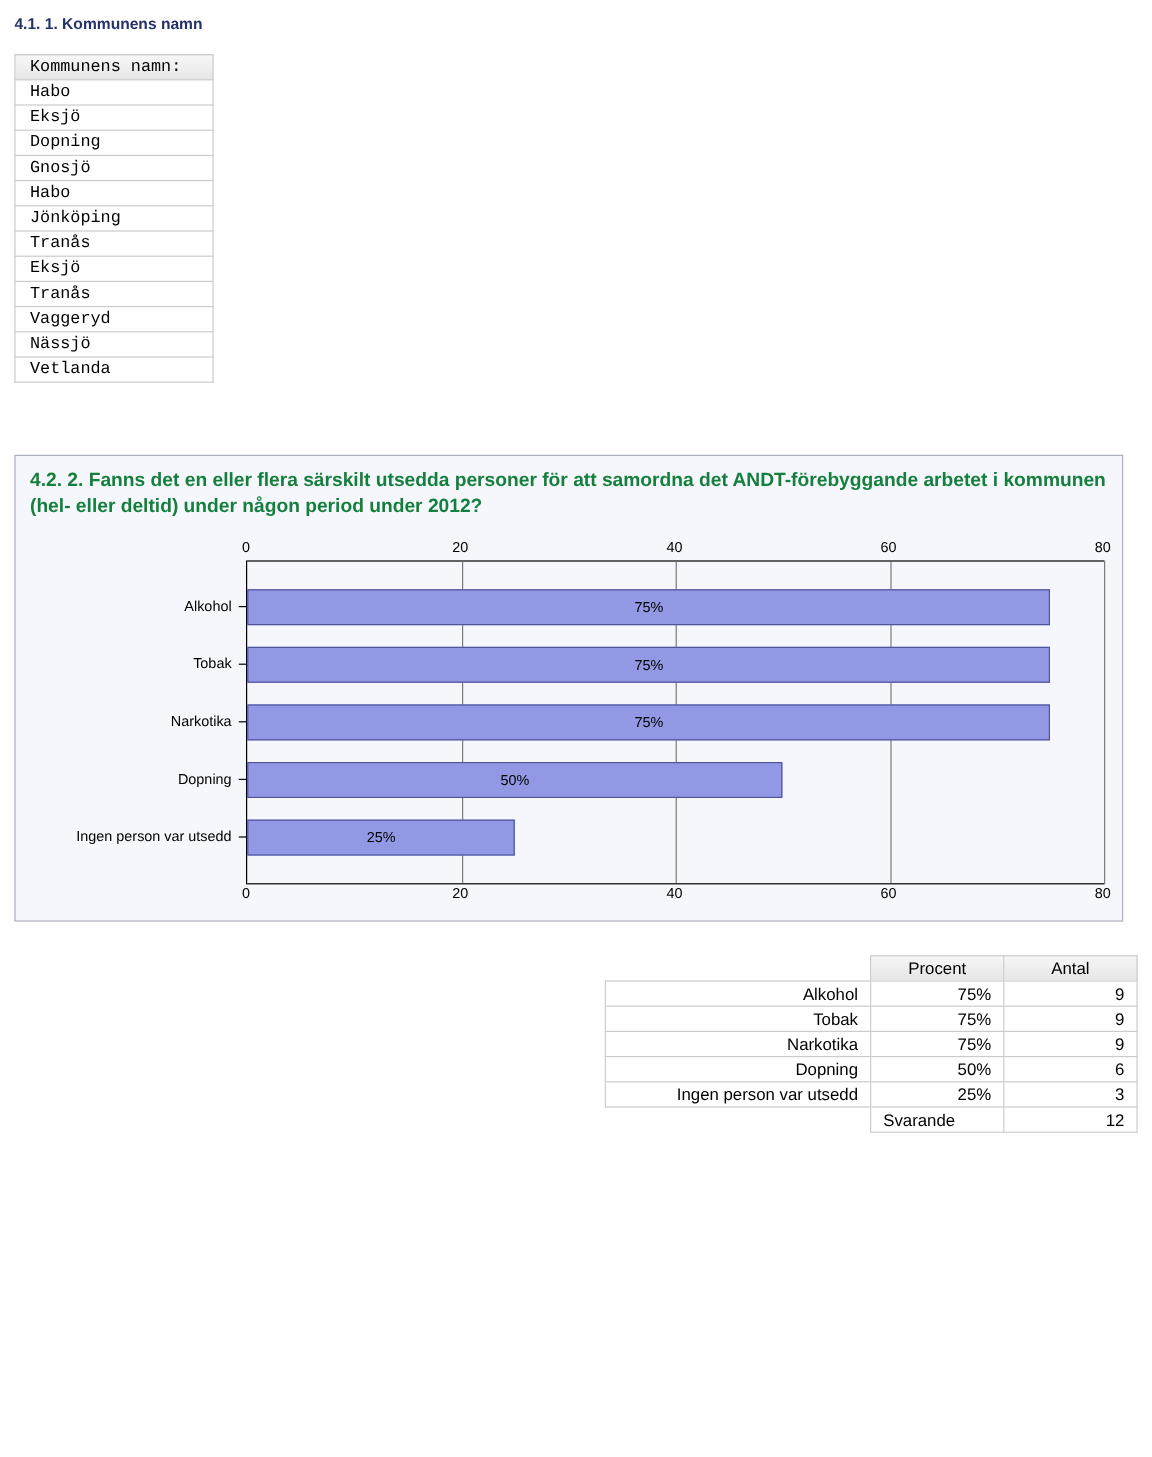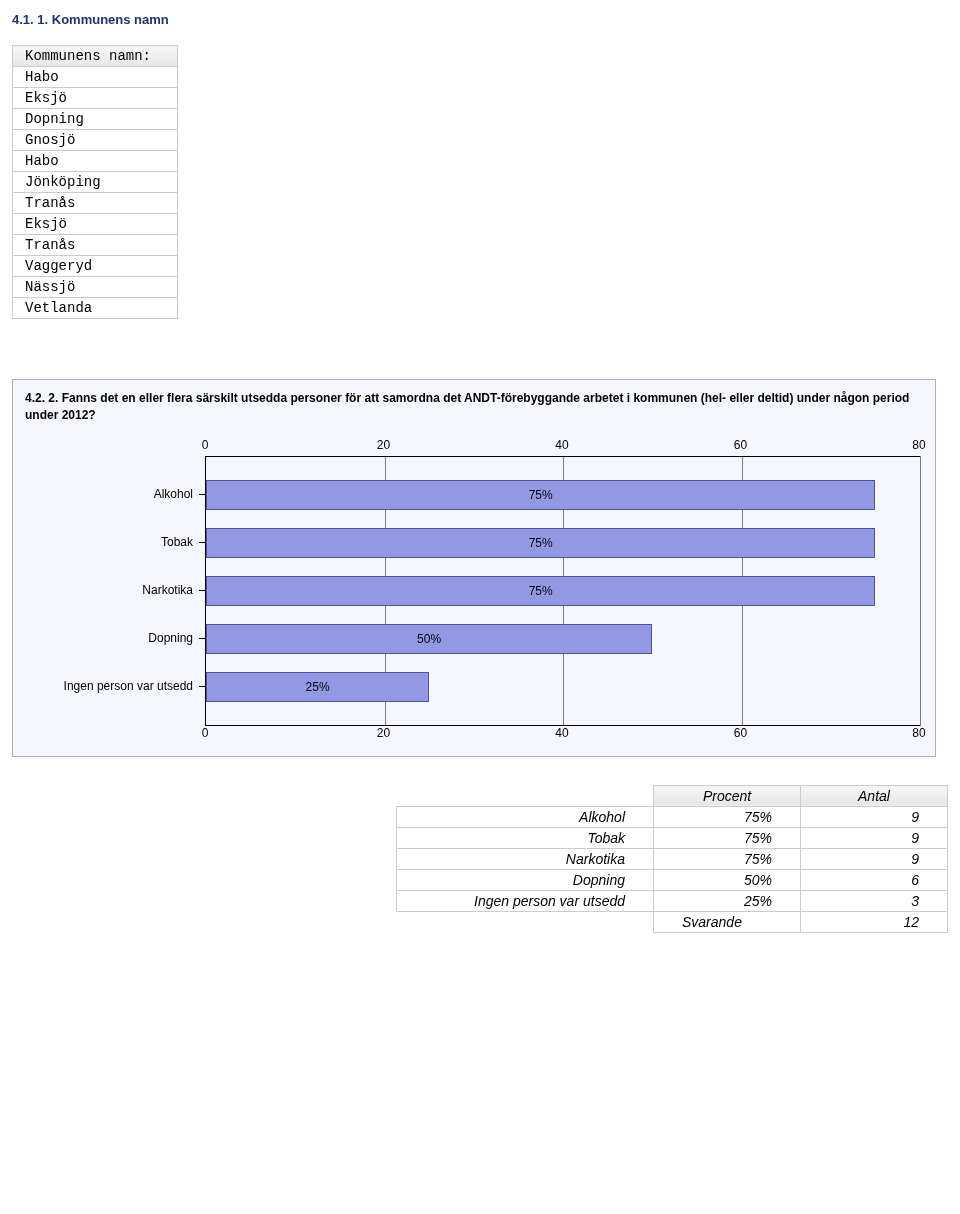--- a/index.html
+++ b/index.html
@@ -38,23 +38,23 @@
 
   .chart-box {
     margin-top: 60px;
     border: 1px solid #adafc2;
     background: #f6f7fc;
     padding: 8px 8px 12px 8px;
     width: 924px;
     box-sizing: border-box;
   }
   .chart-title {
-    font-size: 12px;
+    font-size: 16px;
     font-weight: bold;
-    color: #000000;
+    color: #15803d;
     line-height: 1.4;
     margin: 2px 4px 14px 4px;
   }
   .axis-labels {
     display: flex;
     font-size: 12px;
     color: #000;
     margin-left: 184px;
     width: 714px;
     position: relative;
@@ -127,22 +127,21 @@
 
   table.data-table {
     margin-top: 28px;
     margin-left: auto;
     border-collapse: collapse;
     font-size: 14px;
     font-family: Verdana, Arial, sans-serif;
   }
   table.data-table th, table.data-table td {
     border: 1px solid #ccc;
-    padding: 2px 28px;
-    font-style: italic;
+    padding: 2px 10px;
   }
   table.data-table th {
     background: linear-gradient(#f7f7f7, #e6e6e6);
     font-weight: normal;
     text-align: center;
     min-width: 90px;
   }
   table.data-table td.label {
     text-align: right;
     min-width: 200px;

